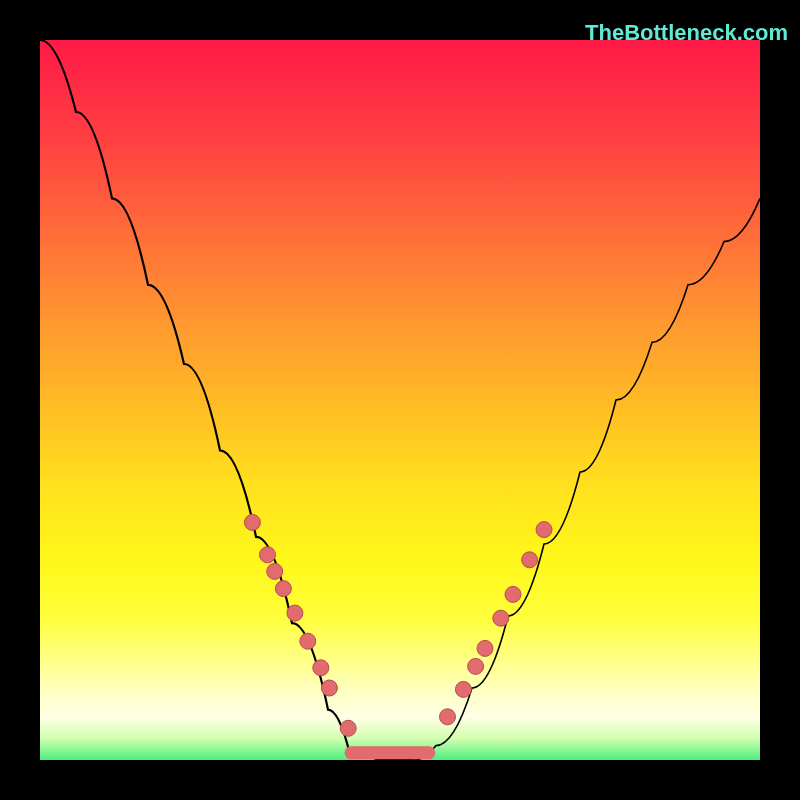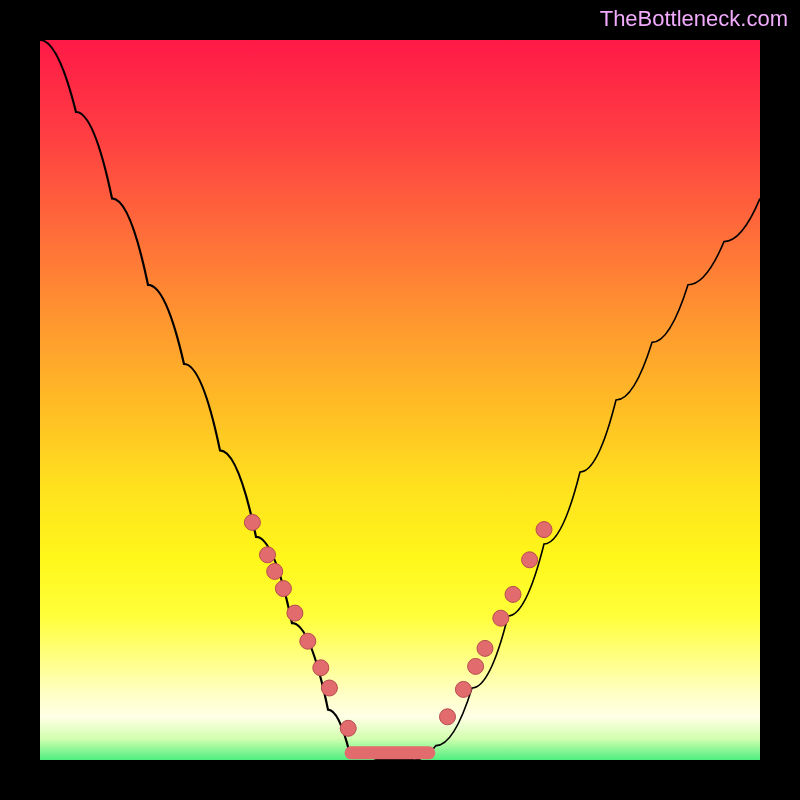--- a/index.html
+++ b/index.html
@@ -43,26 +43,26 @@
       #ffff3a 80%,
       #ffff85 86%,
       #ffffc8 91%,
       #ffffe6 94%,
       #d3ffb0 97%,
       #4eee7f 100%
     );
   }
   .watermark {
     position: absolute;
-    top: 6px;
+    top: 20px;
     right: 12px;
-    color: #f0abfc;
+    color: #5eead4;
     font-size: 22px;
     letter-spacing: 0px;
-    font-weight: 400;
+    font-weight: 700;
   }
   svg.curve {
     position: absolute;
     left: 0;
     top: 0;
     width: 720px;
     height: 720px;
   }
   .dot {
     fill: #e26b6e;

